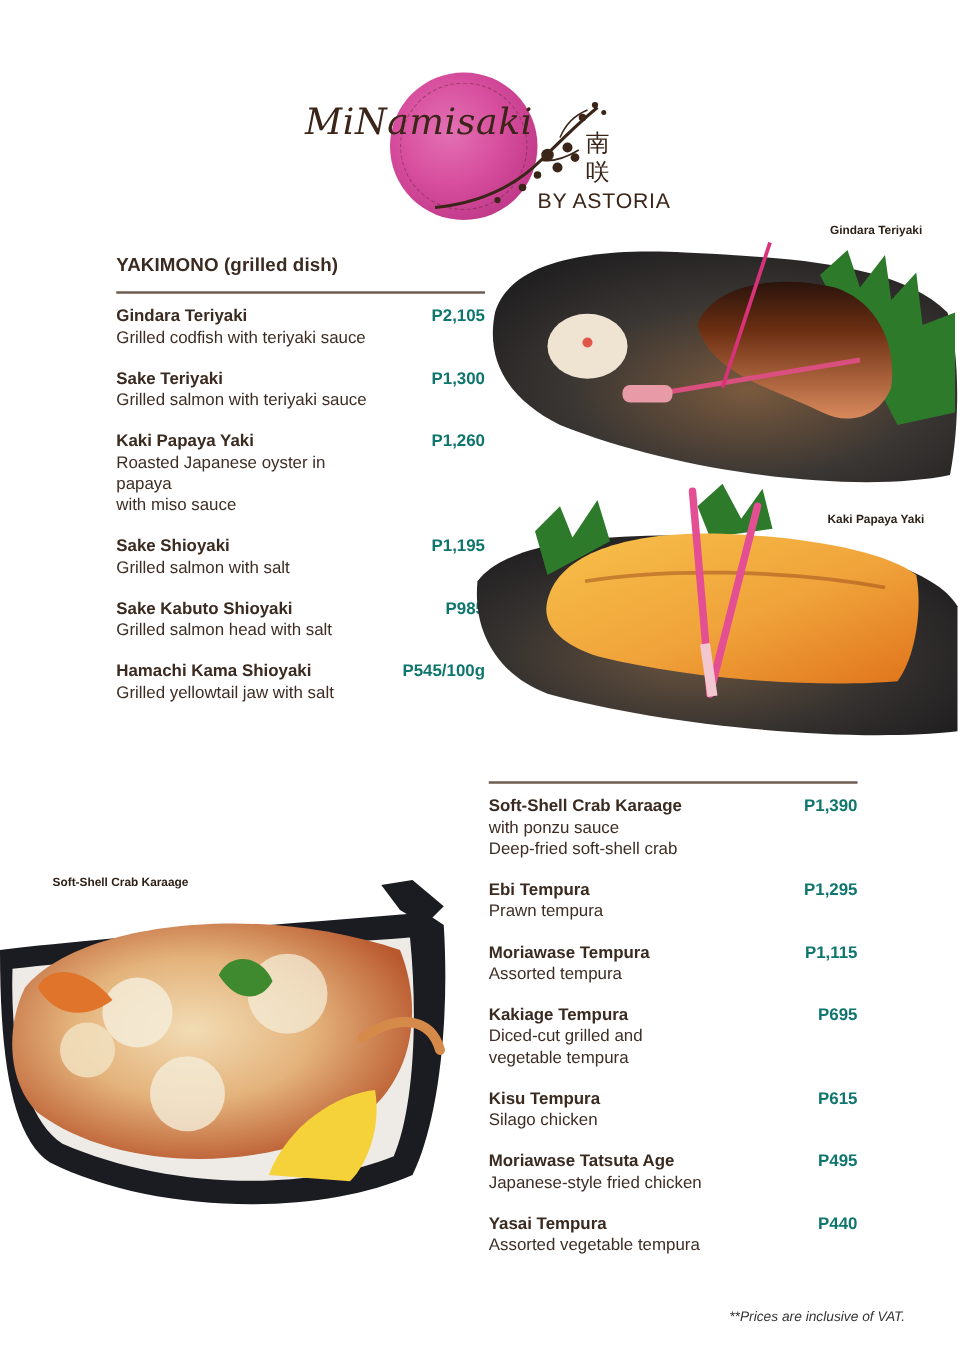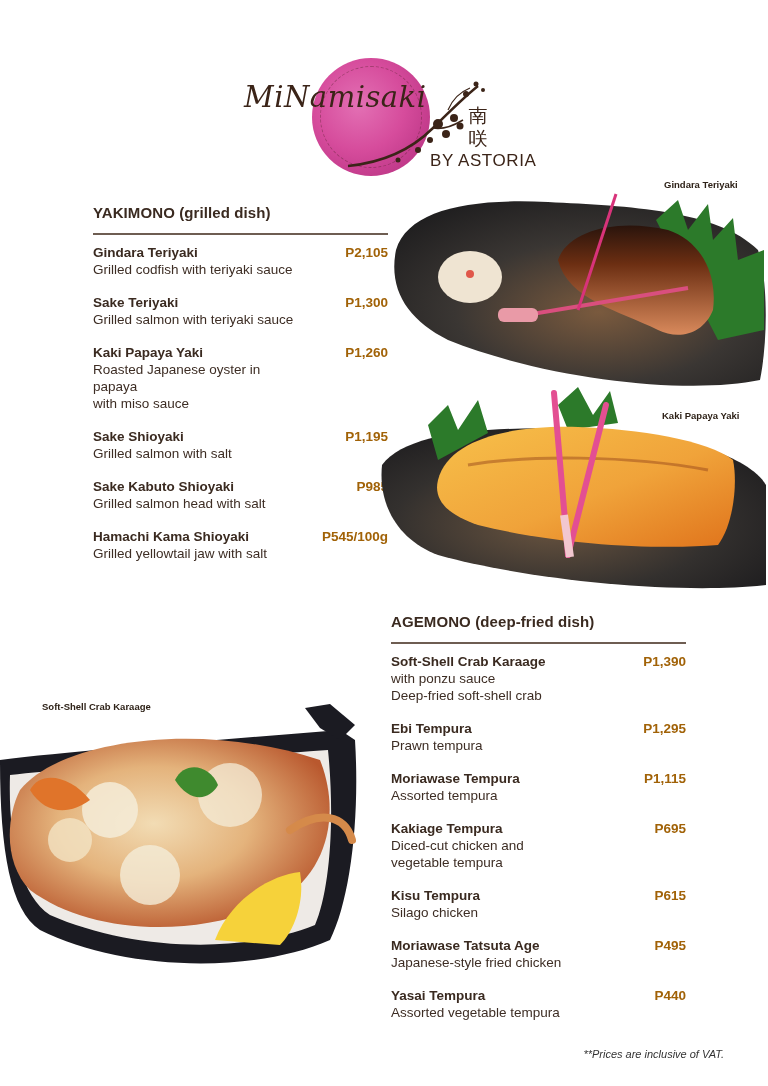--- a/index.html
+++ b/index.html
@@ -32,21 +32,21 @@
   }
 
   
   .section { position: absolute; }
   .section-title { font-weight: bold; font-size: 15px; color: #3a2a20; letter-spacing: 0.1px; }
   .section-rule { height: 2px; background: #6e5d52; margin-top: 12px; }
   .menu-list { list-style: none; }
   .menu-item { position: relative; padding-right: 90px; }
   .item-name { font-weight: bold; font-size: 13.5px; line-height: 17px; color: #3a2a20; }
   .item-desc { font-size: 13.5px; line-height: 17px; color: #3d2d24; }
-  .item-price { position: absolute; right: 0; top: 0; font-weight: bold; font-size: 13.5px; line-height: 17px; color: #a16207; }
+  .item-price { position: absolute; right: 0; top: 0; font-weight: bold; font-size: 13.5px; line-height: 17px; color: #0f766e; }
 
   #yakimono { left: 73px; top: 204px; width: 295px; margin-left: 20px; }
   #yakimono .menu-list { margin-top: 9px; }
   #yakimono .menu-item { margin-bottom: 16px; }
 
   #agemono { left: 391px; top: 613px; width: 295px; }
   #agemono .menu-list { margin-top: 9px; }
   #agemono .menu-item { margin-bottom: 16px; }
 
   
@@ -165,42 +165,41 @@
   <path d="M50 40 L70 20 L80 45 L100 15 L110 48 L60 75 Z" fill="#2c7a2a"></path>
   <path d="M180 20 L200 2 L215 30 L232 6 L240 38 L190 45 Z" fill="#2c7a2a"></path>
   <path d="M60 95 C70 55 130 40 200 42 C260 44 330 55 355 75 C360 100 355 140 340 160 C280 165 180 160 100 140 C70 130 55 115 60 95 Z" fill="url(#papaya)"></path>
   <path d="M90 80 C150 70 250 70 330 85" stroke="#9a4a1c" stroke-width="3" fill="none" opacity="0.5"></path>
   <path d="M176 8 L190 170" stroke="#e34f92" stroke-width="6" stroke-linecap="round"></path>
   <path d="M228 20 L190 170" stroke="#e34f92" stroke-width="6" stroke-linecap="round"></path>
   <path d="M186 130 L192 172" stroke="#f2c7cf" stroke-width="8"></path>
 </svg>
 
 <section class="section" id="agemono">
-  <h2 class="section-title">AGEMONO (deep-fried dish)</h2>
   <div class="section-rule"></div>
   <ul class="menu-list">
     <li class="menu-item">
       <div class="item-name">Soft-Shell Crab Karaage</div>
       <div class="item-desc">with ponzu sauce</div>
       <div class="item-desc">Deep-fried soft-shell crab</div>
       <div class="item-price">P1,390</div>
     </li>
     <li class="menu-item">
       <div class="item-name">Ebi Tempura</div>
       <div class="item-desc">Prawn tempura</div>
       <div class="item-price">P1,295</div>
     </li>
     <li class="menu-item">
       <div class="item-name">Moriawase Tempura</div>
       <div class="item-desc">Assorted tempura</div>
       <div class="item-price">P1,115</div>
     </li>
     <li class="menu-item">
       <div class="item-name">Kakiage Tempura</div>
-      <div class="item-desc">Diced-cut chicken and</div>
+      <div class="item-desc">Diced-cut grilled and</div>
       <div class="item-desc">vegetable tempura</div>
       <div class="item-price">P695</div>
     </li>
     <li class="menu-item">
       <div class="item-name">Kisu Tempura</div>
       <div class="item-desc">Silago chicken</div>
       <div class="item-price">P615</div>
     </li>
     <li class="menu-item">
       <div class="item-name">Moriawase Tatsuta Age</div>

